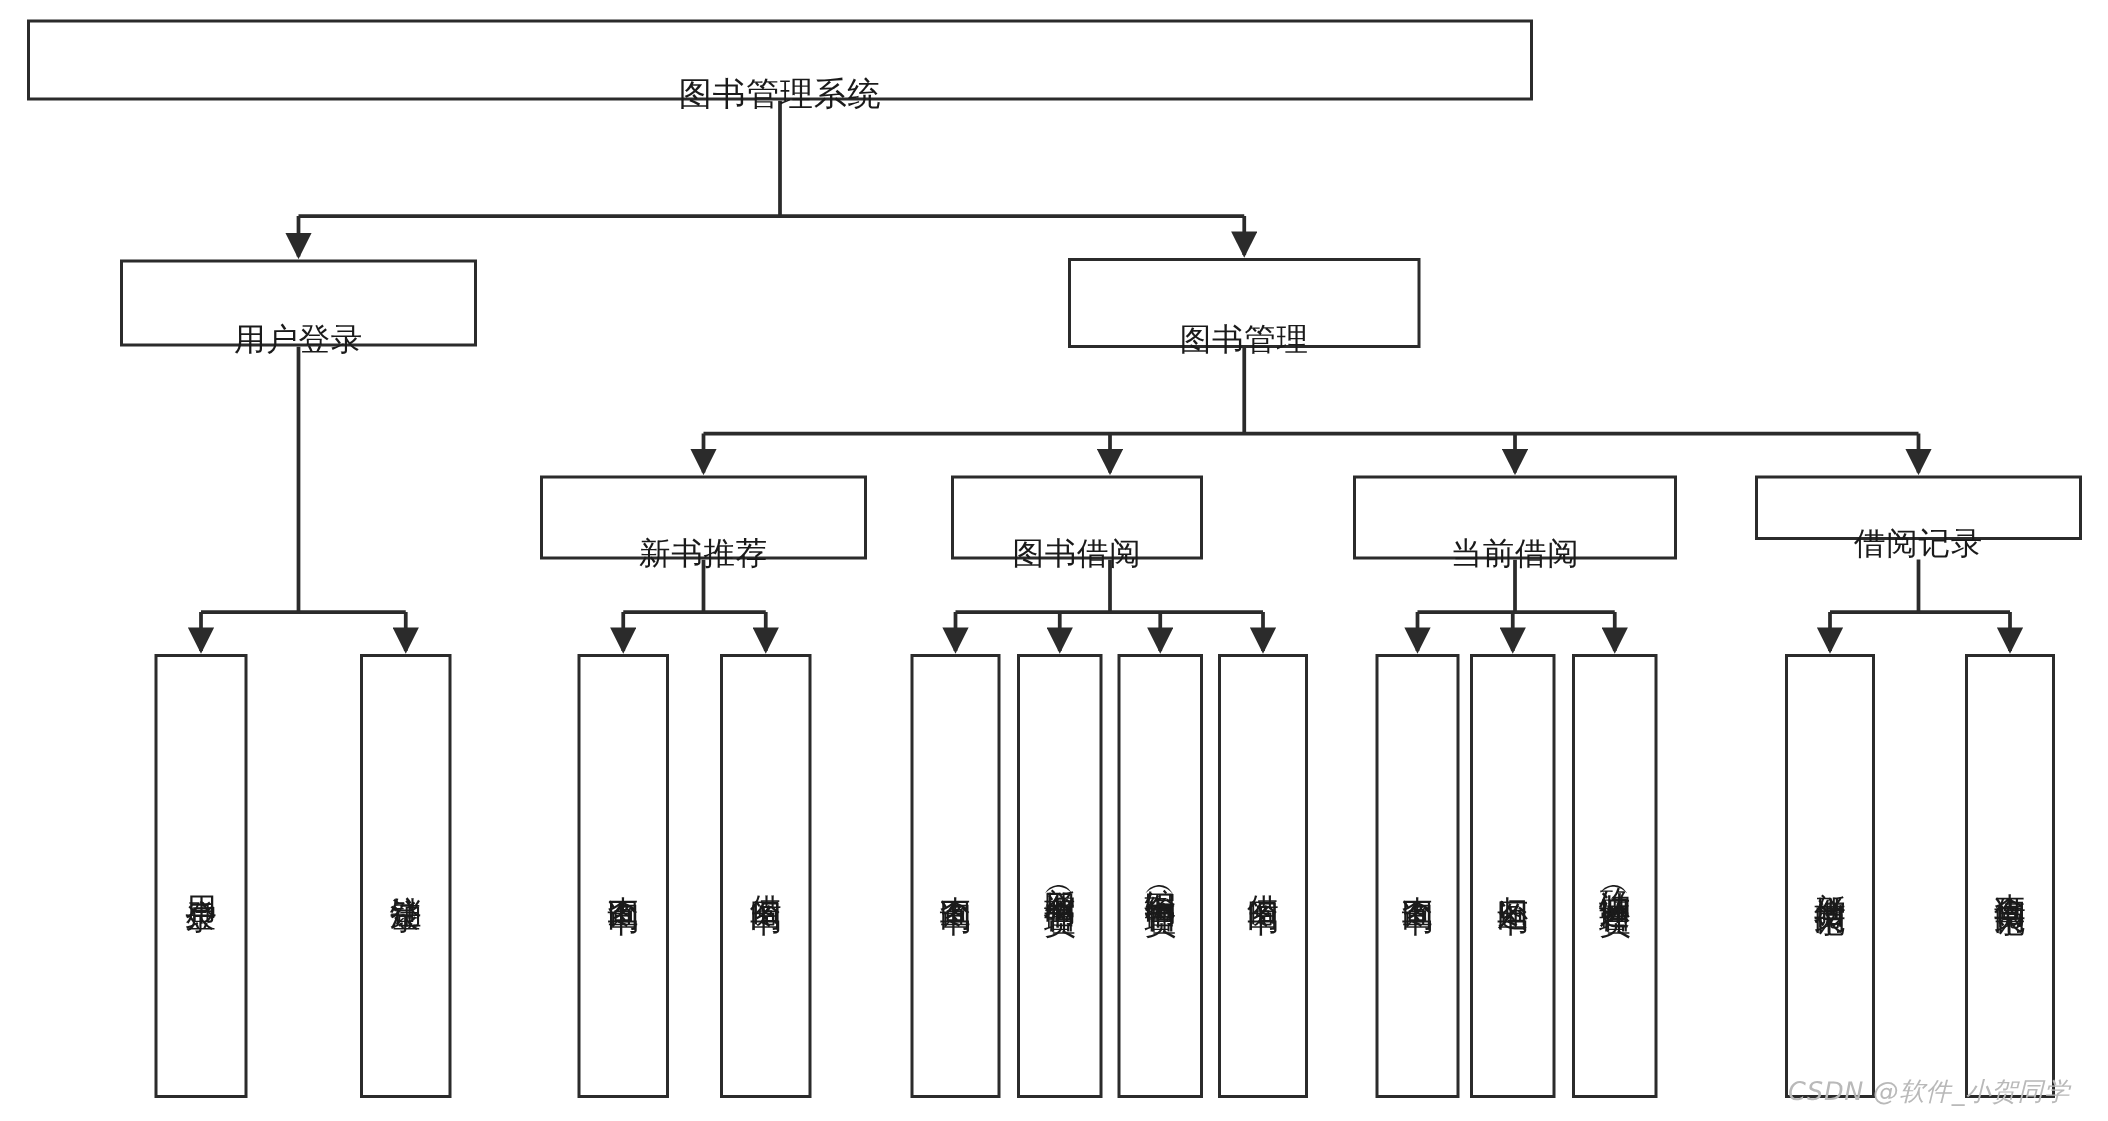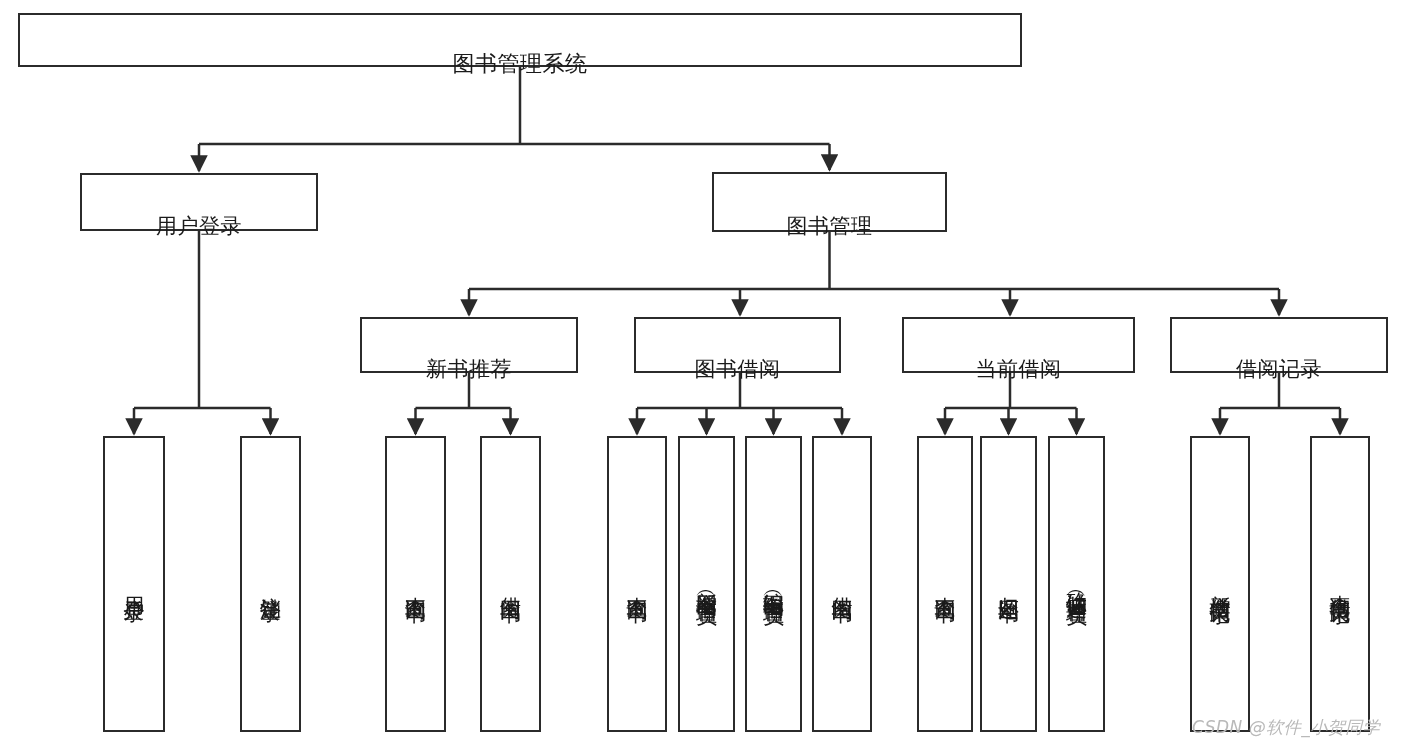--- a/index.html
+++ b/index.html
@@ -127,27 +127,27 @@
   <div class="node h" style="left: 80px; top: 173px; width: 238px; height: 58px;">
     <span class="label">用户登录</span>
   </div>
   <div class="node h" style="left: 360px; top: 317px; width: 218px; height: 56px;">
     <span class="label">新书推荐</span>
   </div>
 
   <div class="node h" style="left: 712px; top: 172px; width: 235px; height: 60px;">
     <span class="label">图书管理</span>
   </div>
-  <div class="node h" style="left: 634px; top: 317px; width: 207px; height: 56px;">
+  <div class="node h" style="left: 634px; top: 317px; width: 168px; height: 56px;">
     <span class="label">图书借阅</span>
   </div>
-  <div class="node h" style="left: 902px; top: 317px; width: 233px; height: 56px;">
+  <div class="node h" style="left: 902px; top: 317px; width: 216px; height: 56px;">
     <span class="label">当前借阅</span>
   </div>
-  <div class="node h" style="left: 1170px; top: 317px; width: 218px; height: 56px;">
+  <div class="node h" style="left: 1170px; top: 317px; width: 218px; height: 43px;">
     <span class="label">借阅记录</span>
   </div>
 
   <div class="node v" style="left: 103px; top: 436px; width: 62px; height: 296px;">
     <span class="label">用户登录</span>
   </div>
   <div class="node v" style="left: 240px; top: 436px; width: 61px; height: 296px;">
     <span class="label">注销登录</span>
   </div>
   <div class="node v" style="left: 385px; top: 436px; width: 61px; height: 296px;">

